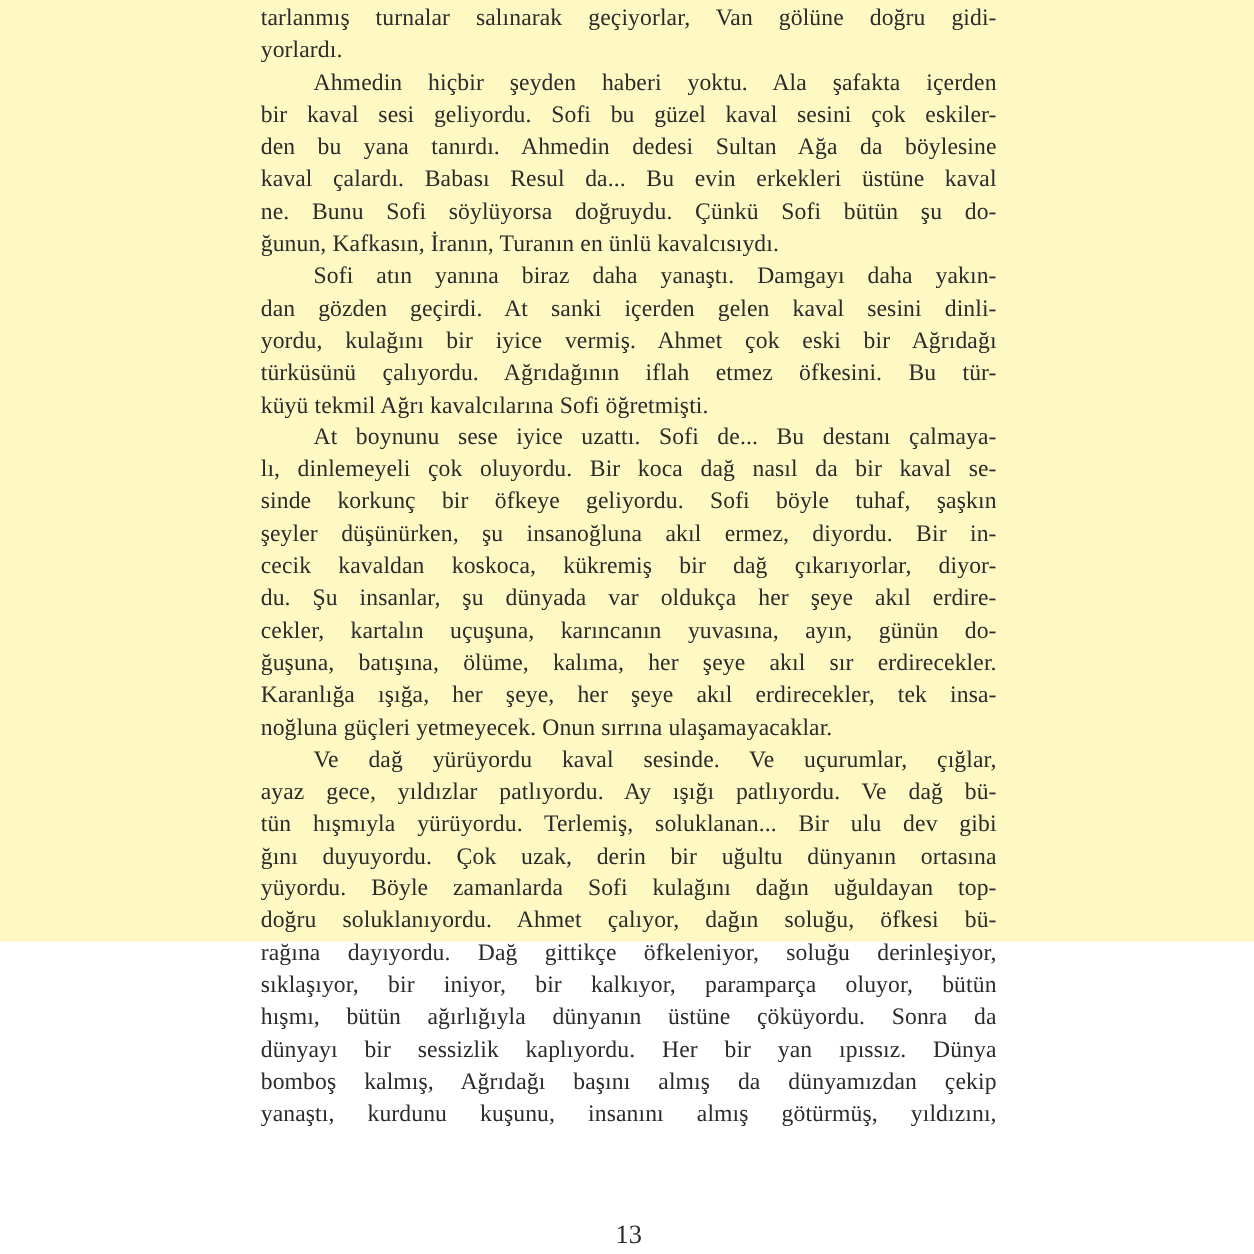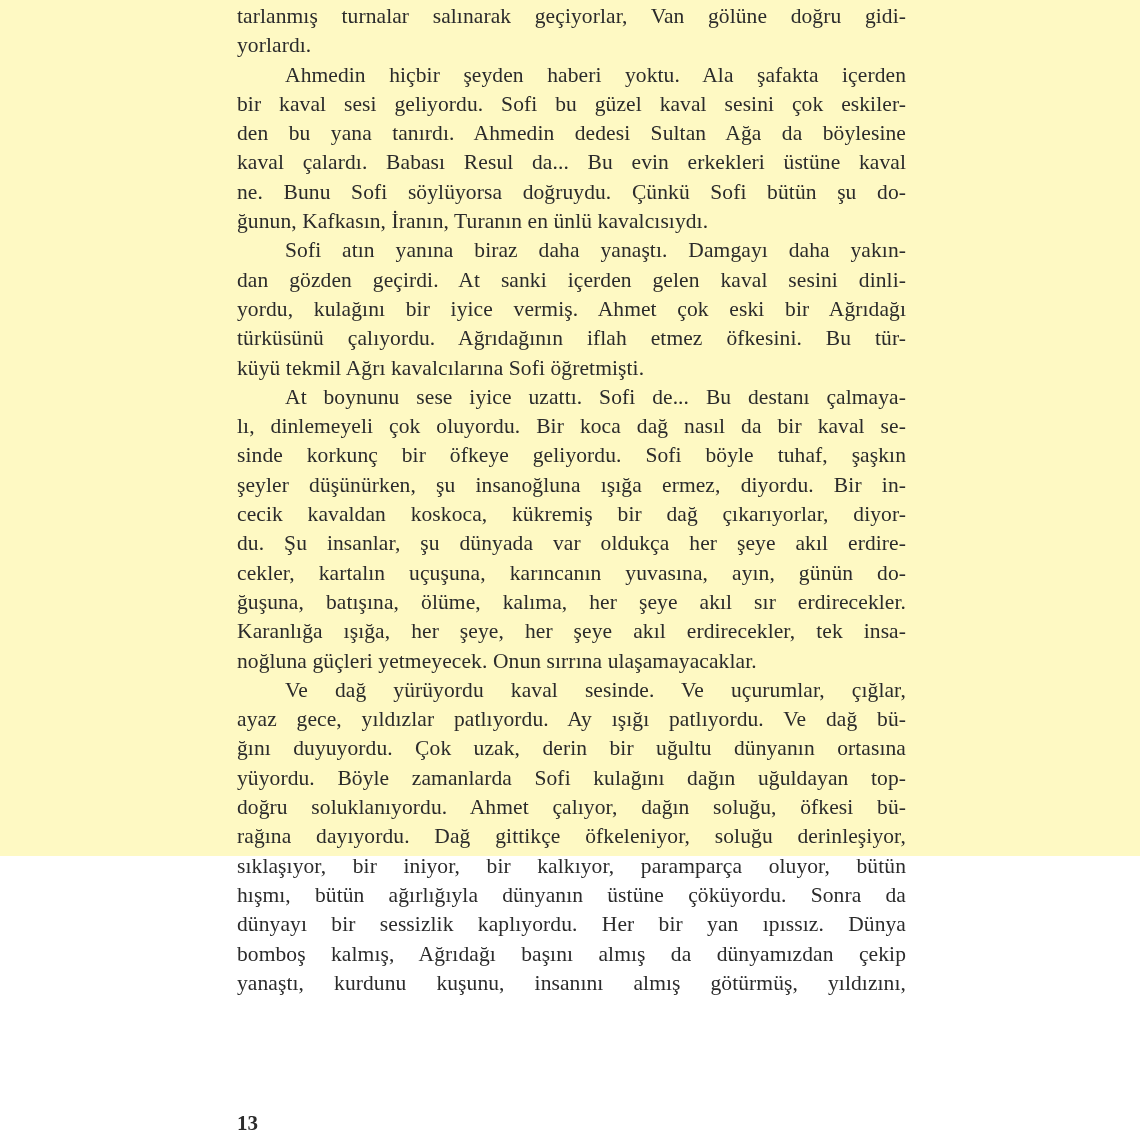--- a/index.html
+++ b/index.html
@@ -39,24 +39,24 @@
   .line.para-end {
     text-align-last: left;
     -moz-text-align-last: left;
   }
   .line.indent { text-indent: 48px; }
   .page-number {
     position: absolute;
     left: 237px;
     top: 1109px;
     width: 669px;
-    font-size: 21px;
+    text-align: center;
+    font-size: 24px;
     line-height: 29px;
     color: #2b2b2b;
-    font-weight: bold;
   }
 </style>
 </head>
 <body>
 
 <div class="page">
   <div class="text-block">
       <div class="paragraph">
         <div class="line">tarlanmış turnalar salınarak geçiyorlar, Van gölüne doğru gidi-</div>
         <div class="line para-end">yorlardı.</div>
@@ -73,31 +73,32 @@
         <div class="line indent">Sofi atın yanına biraz daha yanaştı. Damgayı daha yakın-</div>
         <div class="line">dan gözden geçirdi. At sanki içerden gelen kaval sesini dinli-</div>
         <div class="line">yordu, kulağını bir iyice vermiş. Ahmet çok eski bir Ağrıdağı</div>
         <div class="line">türküsünü çalıyordu. Ağrıdağının iflah etmez öfkesini. Bu tür-</div>
         <div class="line para-end">küyü tekmil Ağrı kavalcılarına Sofi öğretmişti.</div>
       </div>
       <div class="paragraph">
         <div class="line indent">At boynunu sese iyice uzattı. Sofi de... Bu destanı çalmaya-</div>
         <div class="line">lı, dinlemeyeli çok oluyordu. Bir koca dağ nasıl da bir kaval se-</div>
         <div class="line">sinde korkunç bir öfkeye geliyordu. Sofi böyle tuhaf, şaşkın</div>
-        <div class="line">şeyler düşünürken, şu insanoğluna ışığa ermez, diyordu. Bir in-</div>
+        <div class="line">şeyler düşünürken, şu insanoğluna akıl ermez, diyordu. Bir in-</div>
         <div class="line">cecik kavaldan koskoca, kükremiş bir dağ çıkarıyorlar, diyor-</div>
         <div class="line">du. Şu insanlar, şu dünyada var oldukça her şeye akıl erdire-</div>
         <div class="line">cekler, kartalın uçuşuna, karıncanın yuvasına, ayın, günün do-</div>
         <div class="line">ğuşuna, batışına, ölüme, kalıma, her şeye akıl sır erdirecekler.</div>
         <div class="line">Karanlığa ışığa, her şeye, her şeye akıl erdirecekler, tek insa-</div>
         <div class="line para-end">noğluna güçleri yetmeyecek. Onun sırrına ulaşamayacaklar.</div>
       </div>
       <div class="paragraph">
         <div class="line indent">Ve dağ yürüyordu kaval sesinde. Ve uçurumlar, çığlar,</div>
         <div class="line">ayaz gece, yıldızlar patlıyordu. Ay ışığı patlıyordu. Ve dağ bü-</div>
+        <div class="line">tün hışmıyla yürüyordu. Terlemiş, soluklanan... Bir ulu dev gibi</div>
         <div class="line">ğını duyuyordu. Çok uzak, derin bir uğultu dünyanın ortasına</div>
         <div class="line">yüyordu. Böyle zamanlarda Sofi kulağını dağın uğuldayan top-</div>
         <div class="line">doğru soluklanıyordu. Ahmet çalıyor, dağın soluğu, öfkesi bü-</div>
         <div class="line">rağına dayıyordu. Dağ gittikçe öfkeleniyor, soluğu derinleşiyor,</div>
         <div class="line">sıklaşıyor, bir iniyor, bir kalkıyor, paramparça oluyor, bütün</div>
         <div class="line">hışmı, bütün ağırlığıyla dünyanın üstüne çöküyordu. Sonra da</div>
         <div class="line">dünyayı bir sessizlik kaplıyordu. Her bir yan ıpıssız. Dünya</div>
         <div class="line">bomboş kalmış, Ağrıdağı başını almış da dünyamızdan çekip</div>
         <div class="line">yanaştı, kurdunu kuşunu, insanını almış götürmüş, yıldızını,</div>
       </div>

